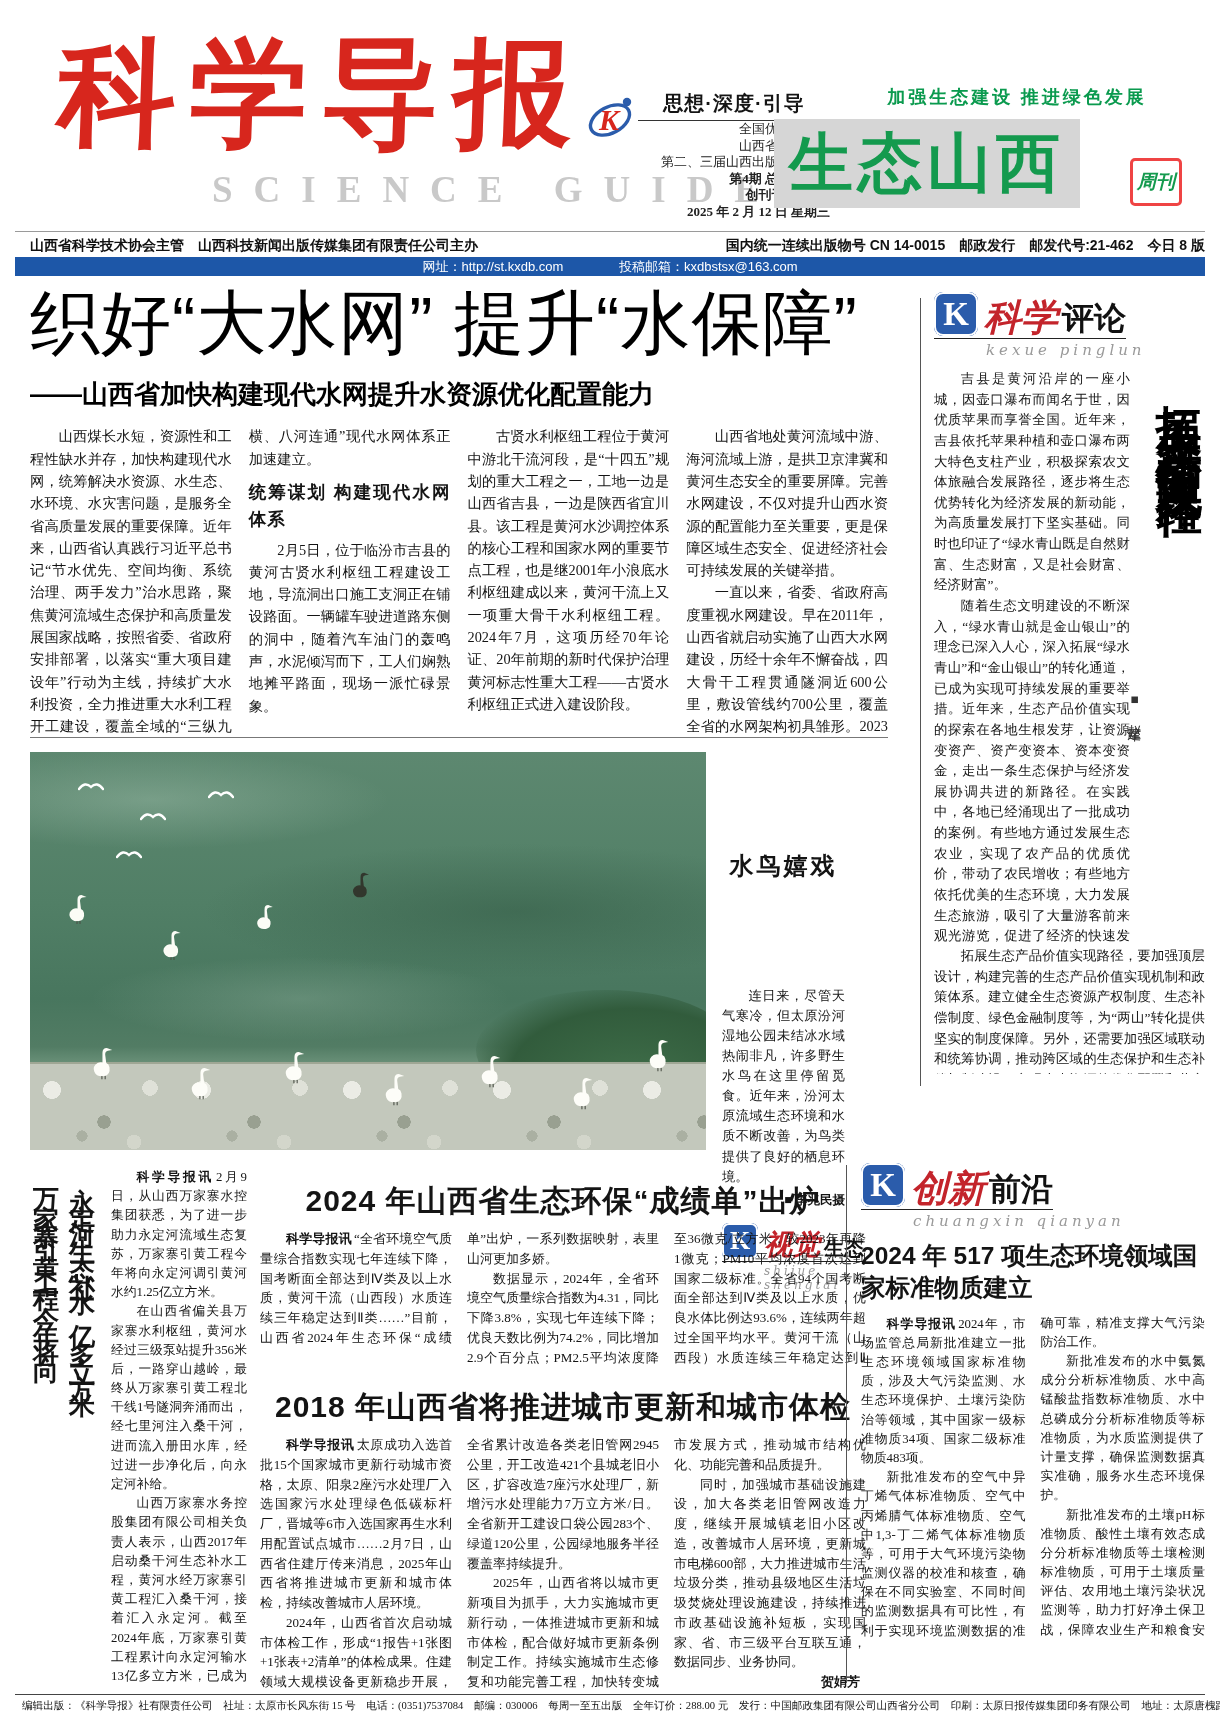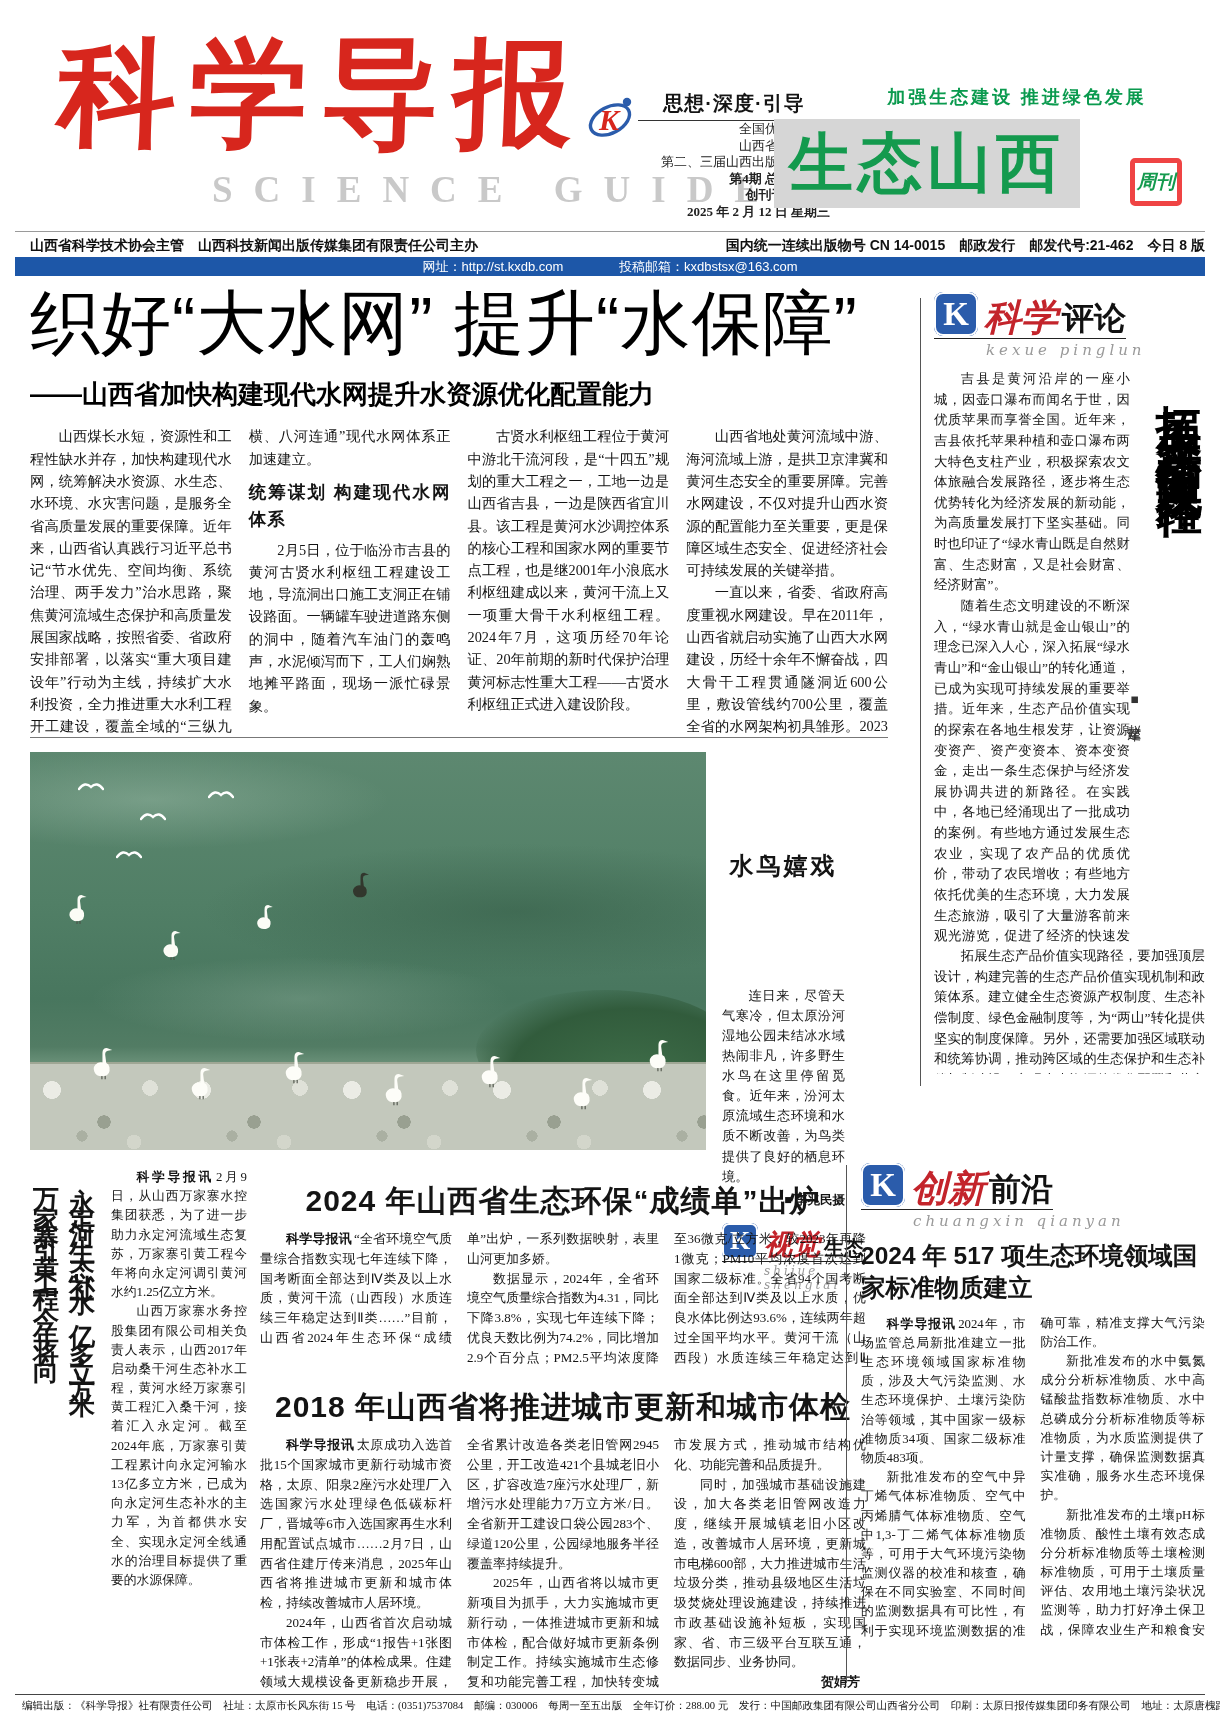--- a/index.html
+++ b/index.html
@@ -18,21 +18,21 @@
   .circ-logo { left:586px; top:94px; }
   .tagline { left:638px; top:90px; width:192px; text-align:center; font-family:"Liberation Sans",sans-serif;
     font-weight:bold; font-size:20px; letter-spacing:1px; padding-bottom:3px; border-bottom:1.5px solid #333; }
   .honors { left:560px; top:121px; width:270px; text-align:right; font-size:13px; line-height:16.5px; color:#222; }
   .honors .b { font-weight:bold; }
   .slogan { left:872px; top:85px; width:290px; text-align:center; color:#0a9a4e;
     font-size:18px; font-weight:bold; letter-spacing:3px; font-family:"Liberation Serif",serif; }
   .eco-banner { left:774px; top:119px; width:306px; height:89px; background:#d6d6d6;
     color:#149a4e; font-family:"Liberation Sans",sans-serif; font-weight:900; font-size:64px;
     letter-spacing:5px; text-align:center; line-height:89px; }
-  .weekly-seal { left:1130px; top:158px; width:52px; height:48px; border:5px solid #ef4444; border-radius:5px;
+  .weekly-seal { left:1130px; top:158px; width:52px; height:48px; border:3px solid #ef4444; border-radius:5px;
     color:#149a4e; display:flex; align-items:center; justify-content:center; font-size:19px; font-weight:bold;
     font-family:"DejaVu Serif",serif; font-style:italic; }
   .rule1 { left:15px; top:231px; width:1190px; border-top:1px solid #9a9a9a; }
   .pub-row { left:30px; top:237px; width:1175px; display:flex; justify-content:space-between;
     font-family:"Liberation Sans",sans-serif; font-size:14px; font-weight:bold; color:#111; }
   .url-bar { left:15px; top:257px; width:1190px; height:19px; background:#1d57a8; color:#fff;
     font-size:13px; line-height:19px; text-align:center; font-family:"Liberation Sans",sans-serif; }
   .url-bar span { margin:0 26px; cursor:pointer; }
 
   
@@ -286,20 +286,21 @@
 
 <div class="abs lower">
 
   <div class="wjz">
     <div class="wjz-heads">
       <div>万家寨引黄工程今年将向</div>
       <div>永定河生态补水一亿多立方米</div>
     </div>
     <div class="wjz-body">
       <p><span class="lede">科学导报讯</span><span>2月9日，从山西万家寨水控集团获悉，为了进一步助力永定河流域生态复苏，万家寨引黄工程今年将向永定河调引黄河水约1.25亿立方米。</span></p>
+      <p>在山西省偏关县万家寨水利枢纽，黄河水经过三级泵站提升356米后，一路穿山越岭，最终从万家寨引黄工程北干线1号隧洞奔涌而出，经七里河注入桑干河，进而流入册田水库，经过进一步净化后，向永定河补给。</p>
       <p>山西万家寨水务控股集团有限公司相关负责人表示，山西2017年启动桑干河生态补水工程，黄河水经万家寨引黄工程汇入桑干河，接着汇入永定河。截至2024年底，万家寨引黄工程累计向永定河输水13亿多立方米，已成为向永定河生态补水的主力军，为首都供水安全、实现永定河全线通水的治理目标提供了重要的水源保障。</p>
 
     </div>
   </div>
 
   <div class="mid">
     <h2>2024 年山西省生态环保“成绩单”出炉</h2>
     <div class="mid-body eco-body">
       <p><span class="lede">科学导报讯</span><span>“全省环境空气质量综合指数实现七年连续下降，国考断面全部达到Ⅳ类及以上水质，黄河干流（山西段）水质连续三年稳定达到Ⅱ类……”目前，山西省2024年生态环保“成绩单”出炉，一系列数据映射，表里山河更加多娇。</span></p>
       <p>数据显示，2024年，全省环境空气质量综合指数为4.31，同比下降3.8%，实现七年连续下降；优良天数比例为74.2%，同比增加2.9个百分点；PM2.5平均浓度降至36微克/立方米，较2023年再降1微克；PM10平均浓度首次达到国家二级标准。全省94个国考断面全部达到Ⅳ类及以上水质，优良水体比例达93.6%，连续两年超过全国平均水平。黄河干流（山西段）水质连续三年稳定达到Ⅱ类。全省受污染耕地100%采取安全利用措施，重点建设用地安全利用得到有效保障。</p>

